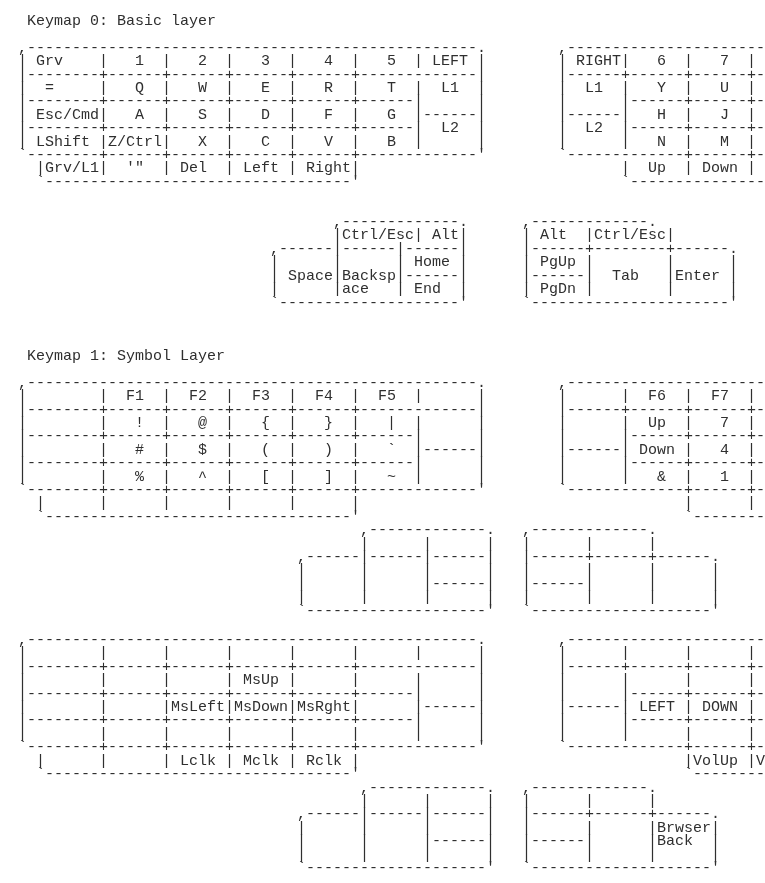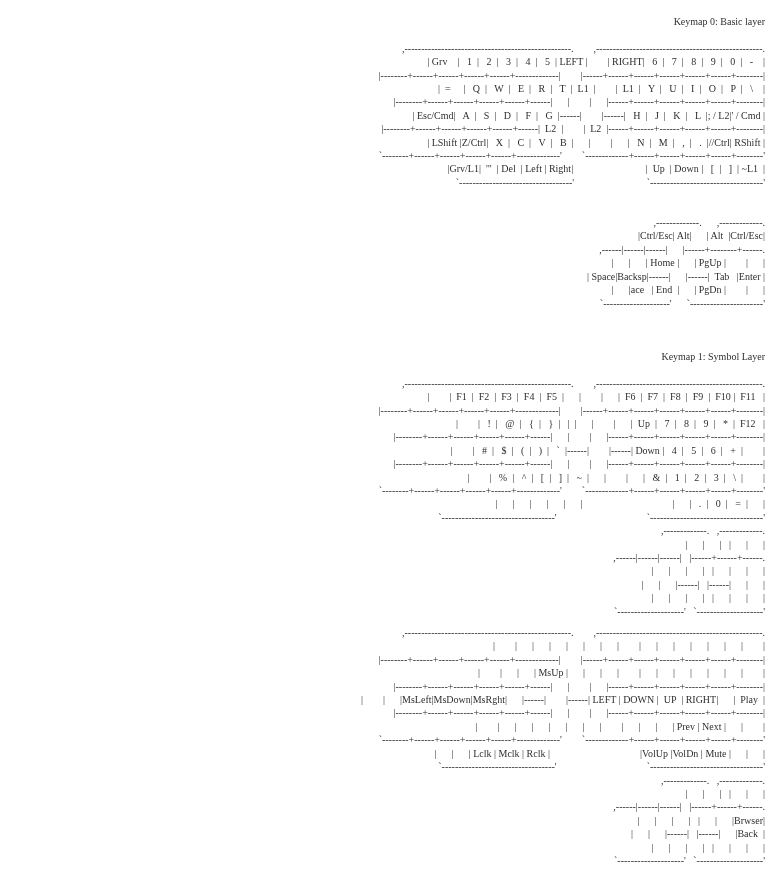--- a/index.html
+++ b/index.html
@@ -6,31 +6,30 @@
   body {
     width: 765px;
     height: 883px;
     background: #ffffff;
     box-sizing: border-box;
     padding: 15px 0 0 18px;
     overflow: hidden;
   }
   pre {
     margin: 0;
-    font-family: Liberation Serif, serif;
-    font-size: 10px;
+    font-family: Liberation Mono, monospace;
+    font-size: 15px;
     line-height: 13.4px;
     color: #2f2f2f;
     white-space: pre;
-    text-align: right;
   }
   .keymap-title { margin-bottom: 13.4px; }
   .keymap-section { display: block; }
   #section-keymap-0 { margin-bottom: 40px; }
-  #section-keymap-1 { margin-bottom: 8px; }
+  #section-keymap-1 { margin-bottom: 16px; }
 </style>
 </head>
 <body>
 
 <div class="keymap-section" id="section-keymap-0">
   <pre class="keymap-title"> Keymap 0: Basic layer</pre>
   <pre class="keymap-art">,--------------------------------------------------.        ,--------------------------------------------------.
 | Grv    |   1  |   2  |   3  |   4  |   5  | LEFT |        | RIGHT|   6  |   7  |   8  |   9  |   0  |   -    |
 |--------+------+------+------+------+-------------|        |------+------+------+------+------+------+--------|
 |  =     |   Q  |   W  |   E  |   R  |   T  |  L1  |        |  L1  |   Y  |   U  |   I  |   O  |   P  |   \    |

